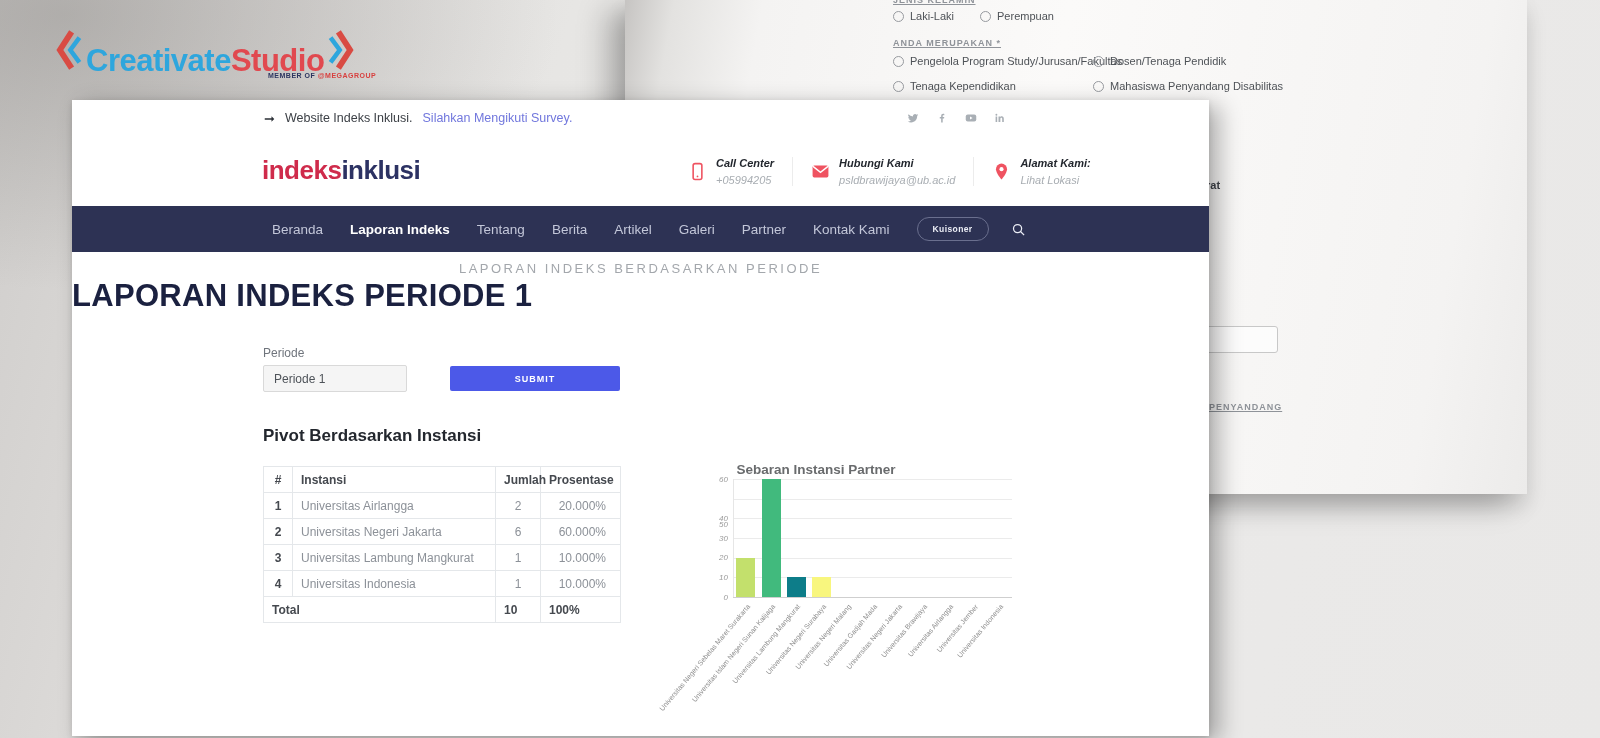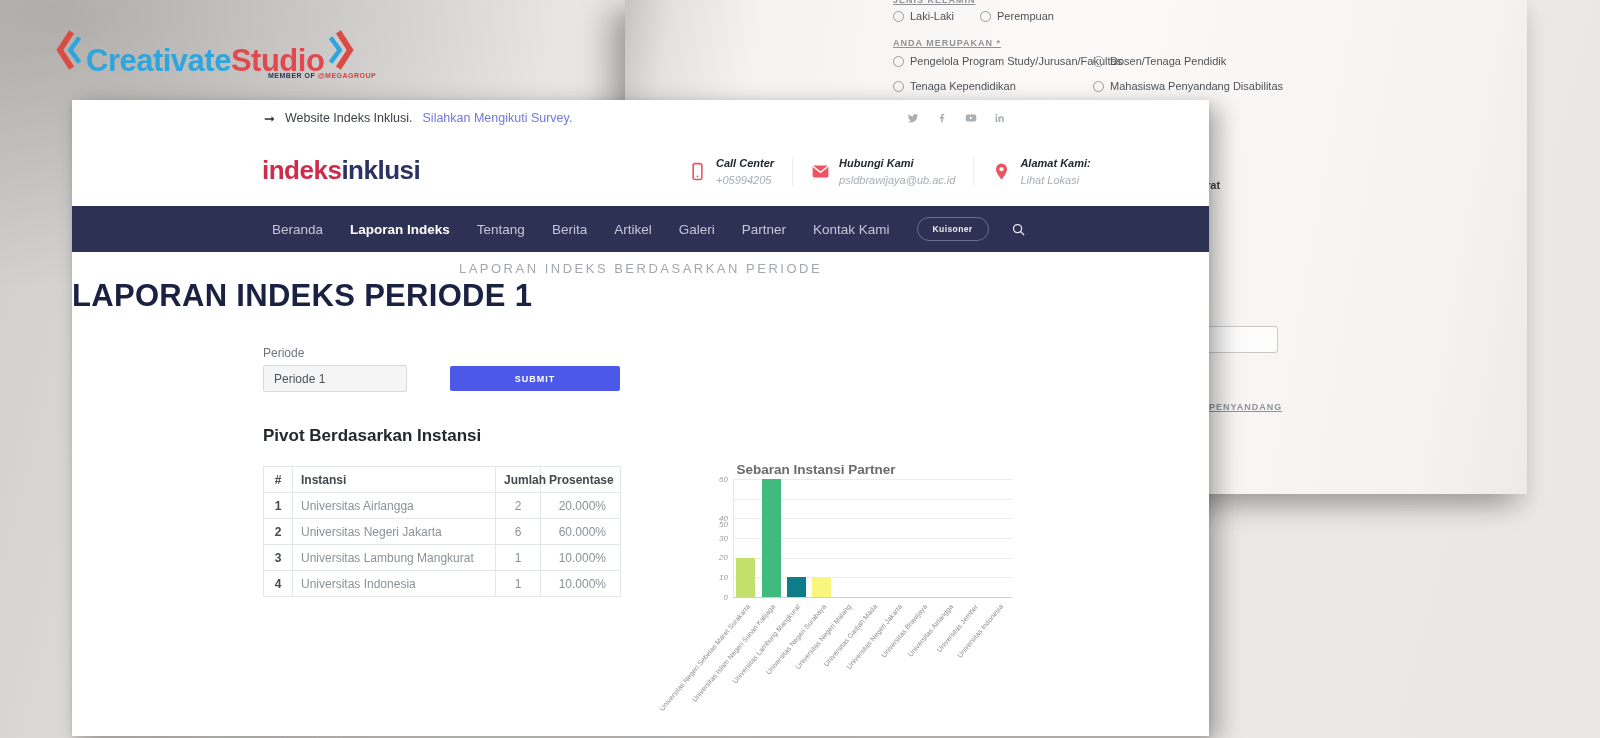--- a/index.html
+++ b/index.html
@@ -289,20 +289,25 @@
             <td>Universitas Lambung Mangkurat</td>
             <td class="num">1</td>
             <td class="pct">10.000%</td>
           </tr>
           <tr>
             <td class="rowno">4</td>
             <td>Universitas Indonesia</td>
             <td class="num">1</td>
             <td class="pct">10.000%</td>
           </tr>
+          <tr class="total">
+            <td colspan="2">Total</td>
+            <td>10</td>
+            <td>100%</td>
+          </tr>
         </tbody>
     </table>
 
     <div class="chart" id="chart">
       <div class="chart-title">Sebaran Instansi Partner</div>
     <div class="gridline axis" style="left: 65px; top: 145px; width: 279px;"></div>
         <div class="ylab" style="left: 34px; top: 140.5px;">0</div>
         <div class="gridline" style="left: 65px; top: 125.333px; width: 279px;"></div>
         <div class="ylab" style="left: 34px; top: 120.833px;">10</div>
         <div class="gridline" style="left: 65px; top: 105.667px; width: 279px;"></div>

